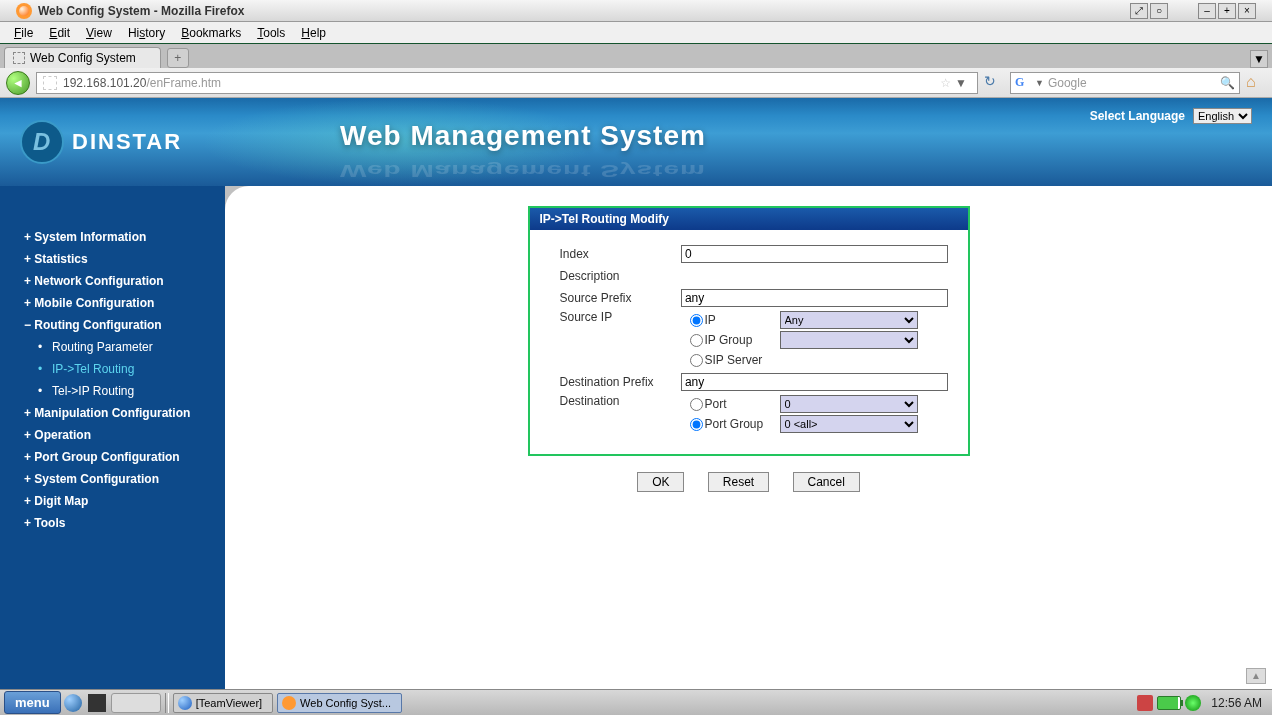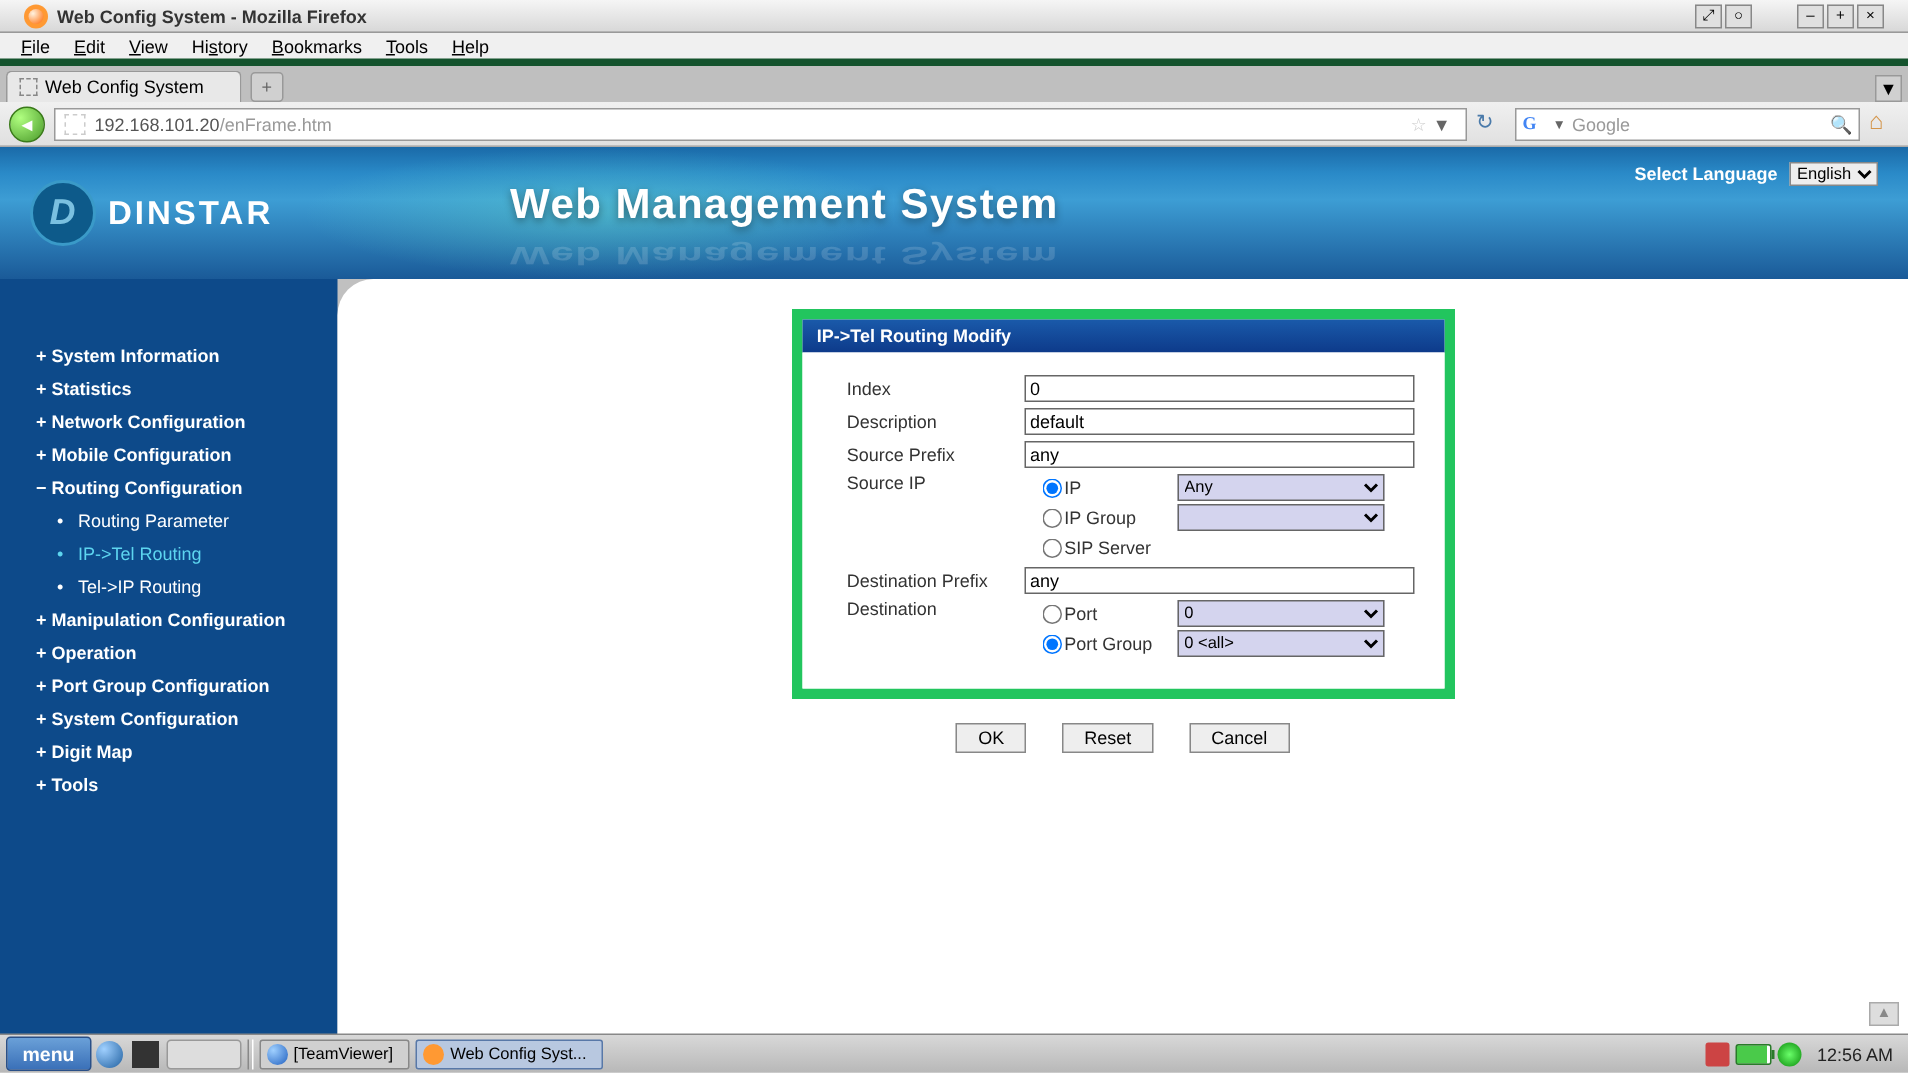--- a/index.html
+++ b/index.html
@@ -8,21 +8,21 @@
 
 .titlebar { height: 22px; background: linear-gradient(to bottom, #f5f5f5, #d8d8d8); border-bottom: 1px solid #999; display: flex; align-items: center; padding: 0 16px; }
 .titlebar-icon { width: 16px; height: 16px; background: #ff9933; border-radius: 50%; margin-right: 6px; position: relative; }
 .titlebar-icon::after { content: ''; position: absolute; top: 3px; left: 3px; width: 10px; height: 10px; border-radius: 50%; background: radial-gradient(circle at 30% 30%, #fff3e0, #ff6600); }
 .titlebar-text { font-weight: bold; color: #333; flex: 1; }
 .titlebar-btns { display: flex; gap: 2px; }
 .titlebar-btn { width: 18px; height: 16px; background: #e0e0e0; border: 1px solid #888; font-size: 10px; text-align: center; line-height: 14px; cursor: pointer; }
 .titlebar-spacer { width: 30px; }
 
 
-.menubar { height: 22px; background: #f0f0f0; border-bottom: 5px solid #14532d; display: flex; align-items: center; padding: 0 6px; }
+.menubar { height: 22px; background: #f0f0f0; border-bottom: 1px solid #14532d; display: flex; align-items: center; padding: 0 6px; }
 .menubar span { padding: 2px 8px; cursor: pointer; }
 .menubar u { text-decoration: underline; }
 
 
 .tabbar { height: 24px; background: #bfbfbf; display: flex; align-items: flex-end; padding-left: 4px; }
 .tab { background: #e8e8e8; border: 1px solid #999; border-bottom: none; border-radius: 4px 4px 0 0; padding: 3px 24px 3px 8px; margin-right: 2px; position: relative; display: flex; align-items: center; }
 .tab-icon { width: 12px; height: 12px; border: 1px dashed #888; margin-right: 5px; }
 .tab-add { width: 22px; height: 20px; background: #d0d0d0; border: 1px solid #999; border-radius: 3px; margin-left: 4px; text-align: center; line-height: 18px; color: #666; cursor: pointer; }
 .tab-dropdown { margin-left: auto; width: 18px; height: 18px; background: #d0d0d0; border: 1px solid #999; text-align: center; line-height: 16px; margin-right: 4px; cursor: pointer; }
 
@@ -62,21 +62,21 @@
 .sidebar ul { list-style: none; }
 .sidebar li { color: #fff; padding: 4px 0; cursor: pointer; }
 .sidebar li.top::before { content: '+ '; font-weight: bold; }
 .sidebar li.top.expanded::before { content: '− '; font-weight: bold; }
 .sidebar li.top { font-weight: bold; font-size: 12px; }
 .sidebar li.sub { padding-left: 28px; font-weight: normal; font-size: 12px; position: relative; }
 .sidebar li.sub::before { content: '•'; position: absolute; left: 14px; }
 .sidebar li.sub.active { color: #5dd5ef; }
 
 .content { flex: 1; background: #fff; border-top-left-radius: 24px; padding: 20px 0 0 0; position: relative; }
-.panel { width: 442px; margin: 0 auto; border: 7px solid #22c55e; }
+.panel { width: 442px; margin: 0 auto; border: 2px solid #22c55e; }
 .panel-head { background: linear-gradient(to bottom, #1a5aaa, #0d3a8a); color: #fff; font-weight: bold; padding: 4px 10px; font-size: 12px; }
 .panel-body { background: #fff; padding: 14px 20px 18px 30px; }
 .form-row { display: flex; align-items: center; margin-bottom: 2px; min-height: 20px; }
 .form-label { width: 130px; color: #333; font-size: 12px; }
 .form-input { width: 285px; height: 18px; border: 1px solid #666; padding: 0 3px; font-size: 12px; background: #fff; }
 .radio-row { display: flex; align-items: center; min-height: 20px; }
 .radio-cell { width: 90px; display: flex; align-items: center; gap: 2px; }
 .radio-cell input[type=radio] { margin: 0; }
 .radio-cell label { font-size: 12px; color: #333; }
 .sel { width: 138px; height: 18px; border: 1px solid #666; background: #d4d4ee; font-size: 11px; }
@@ -199,21 +199,20 @@
   <div class="content">
     <div class="panel">
       <div class="panel-head">IP-&gt;Tel Routing Modify</div>
       <div class="panel-body">
         <div class="form-row">
           <div class="form-label">Index</div>
           <input class="form-input" value="0" style="">
         </div>
         <div class="form-row">
           <div class="form-label">Description</div>
-          <input class="form-input" value="default" style="">
         </div>
         <div class="form-row">
           <div class="form-label">Source Prefix</div>
           <input class="form-input" value="any" style="">
         </div>
         <div class="form-row" style="align-items:flex-start;">
           <div class="form-label">Source IP</div>
           <div>
             <div class="radio-row">
               <div class="radio-cell">

